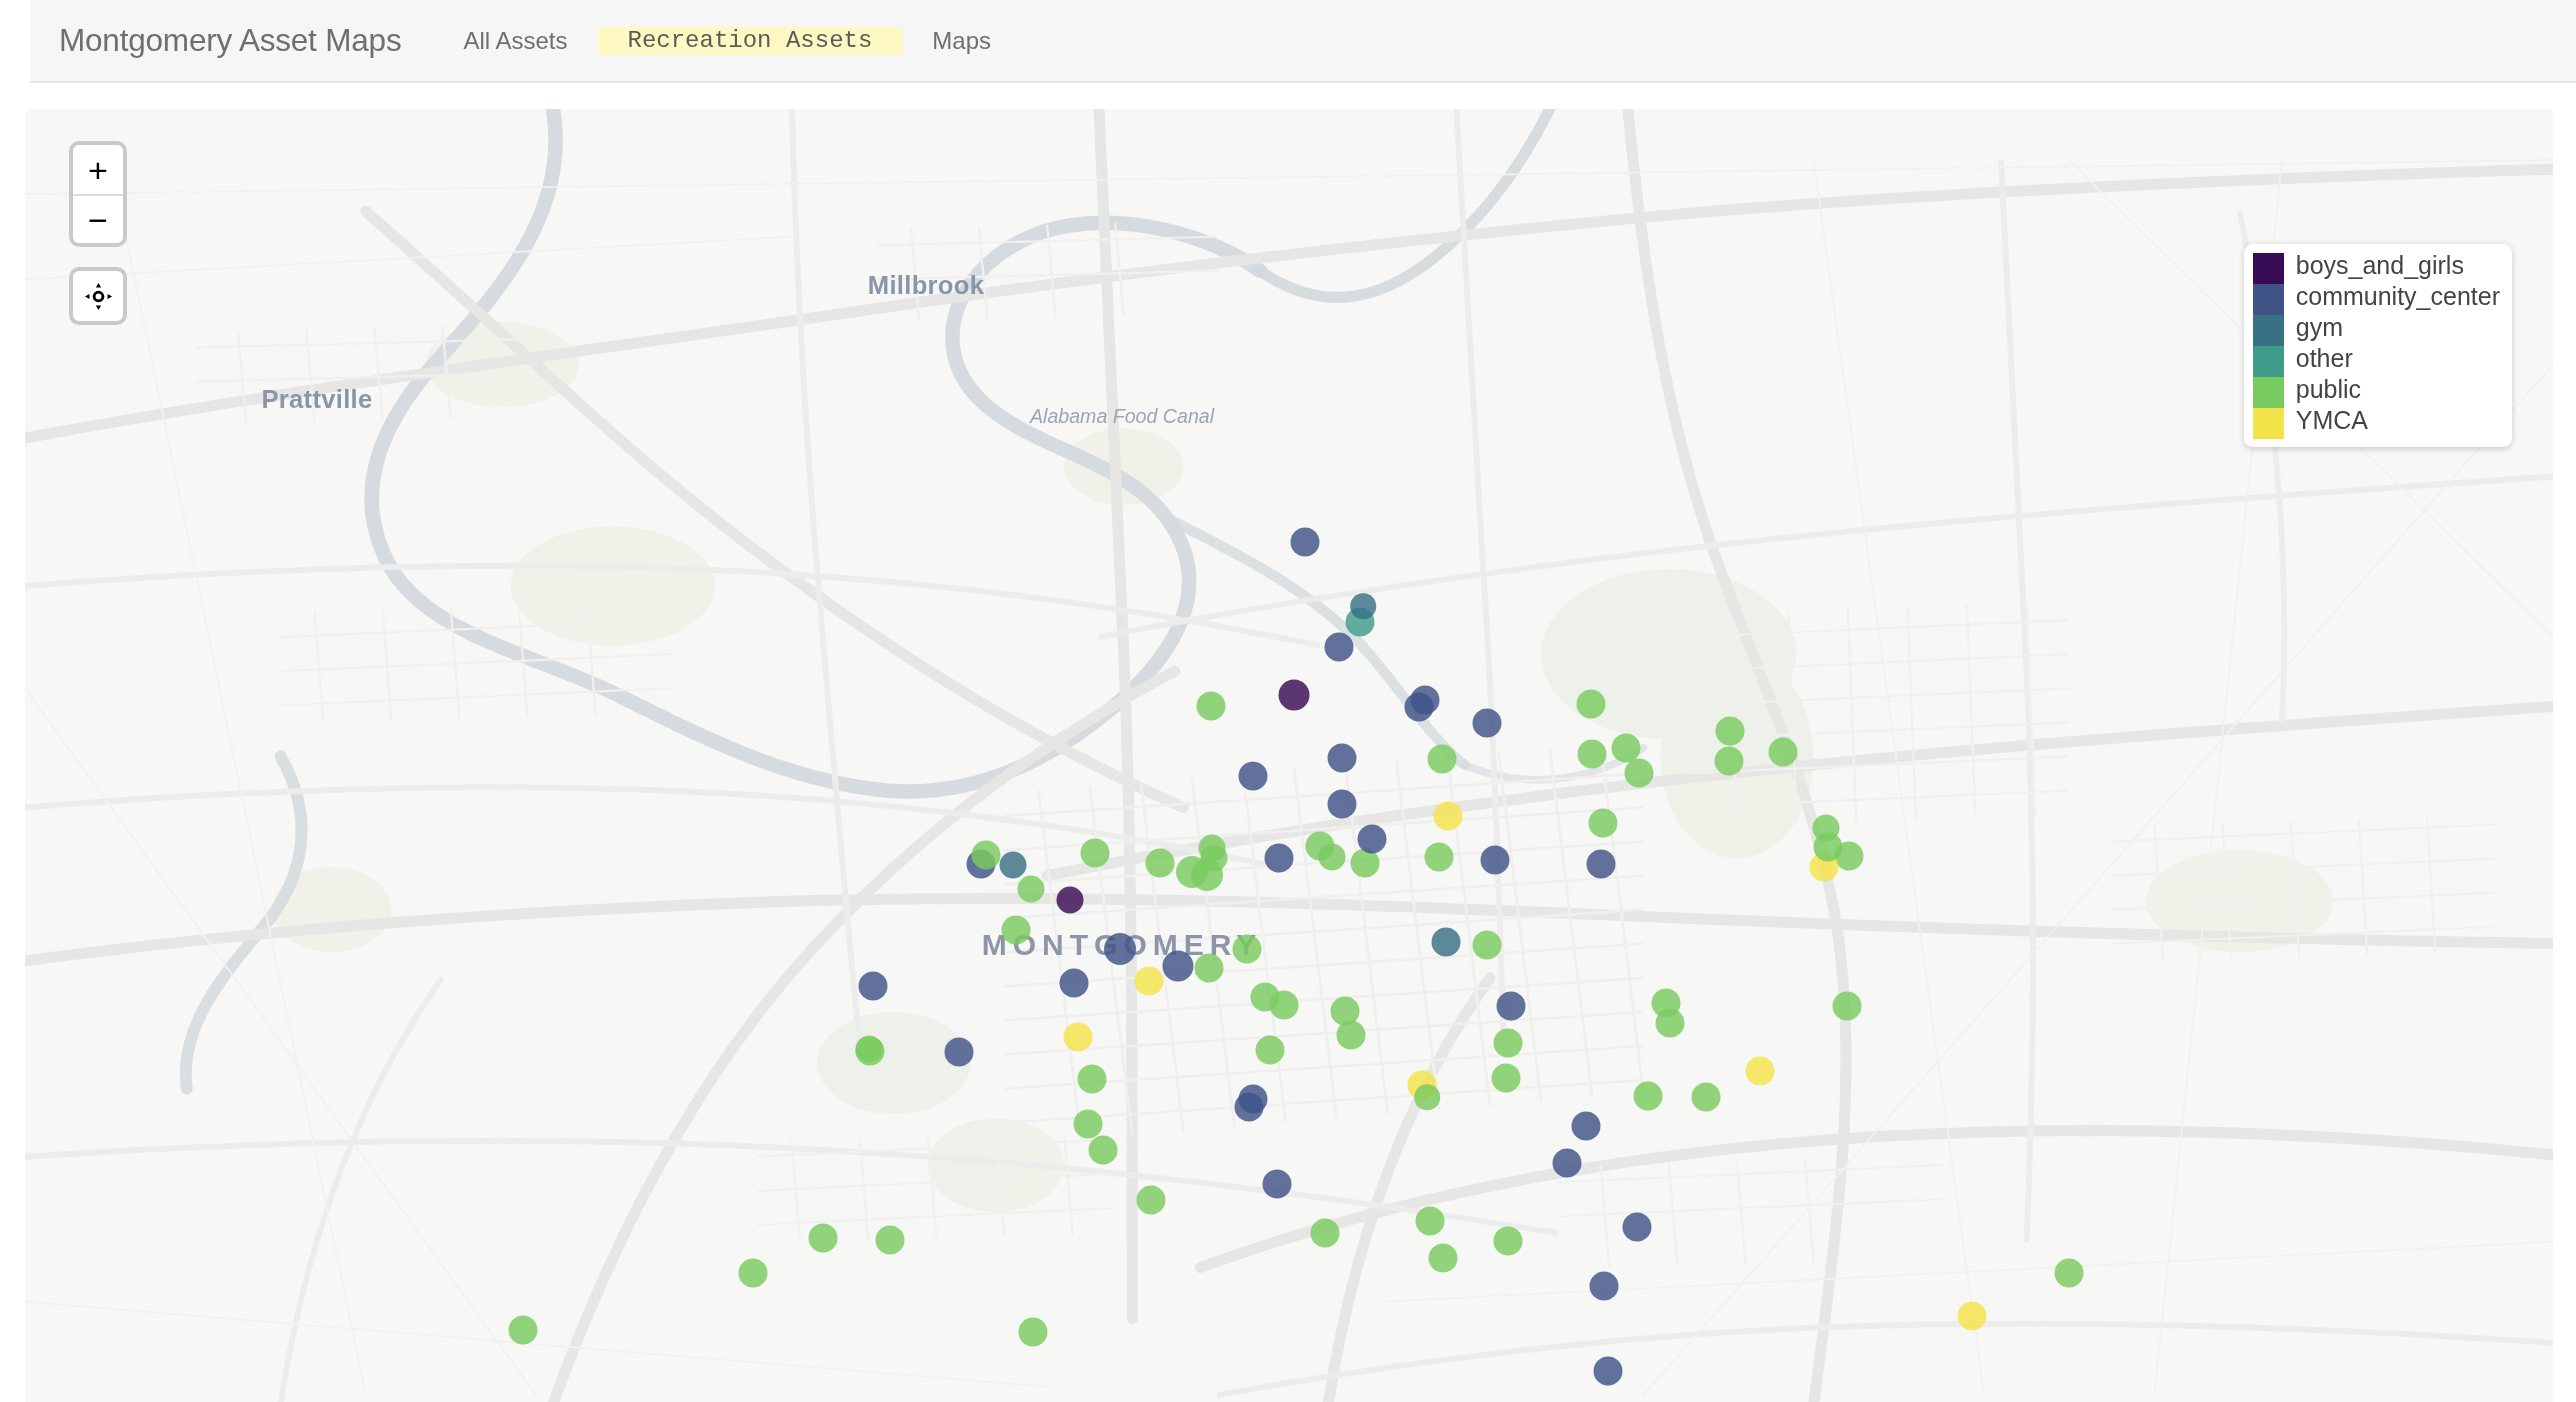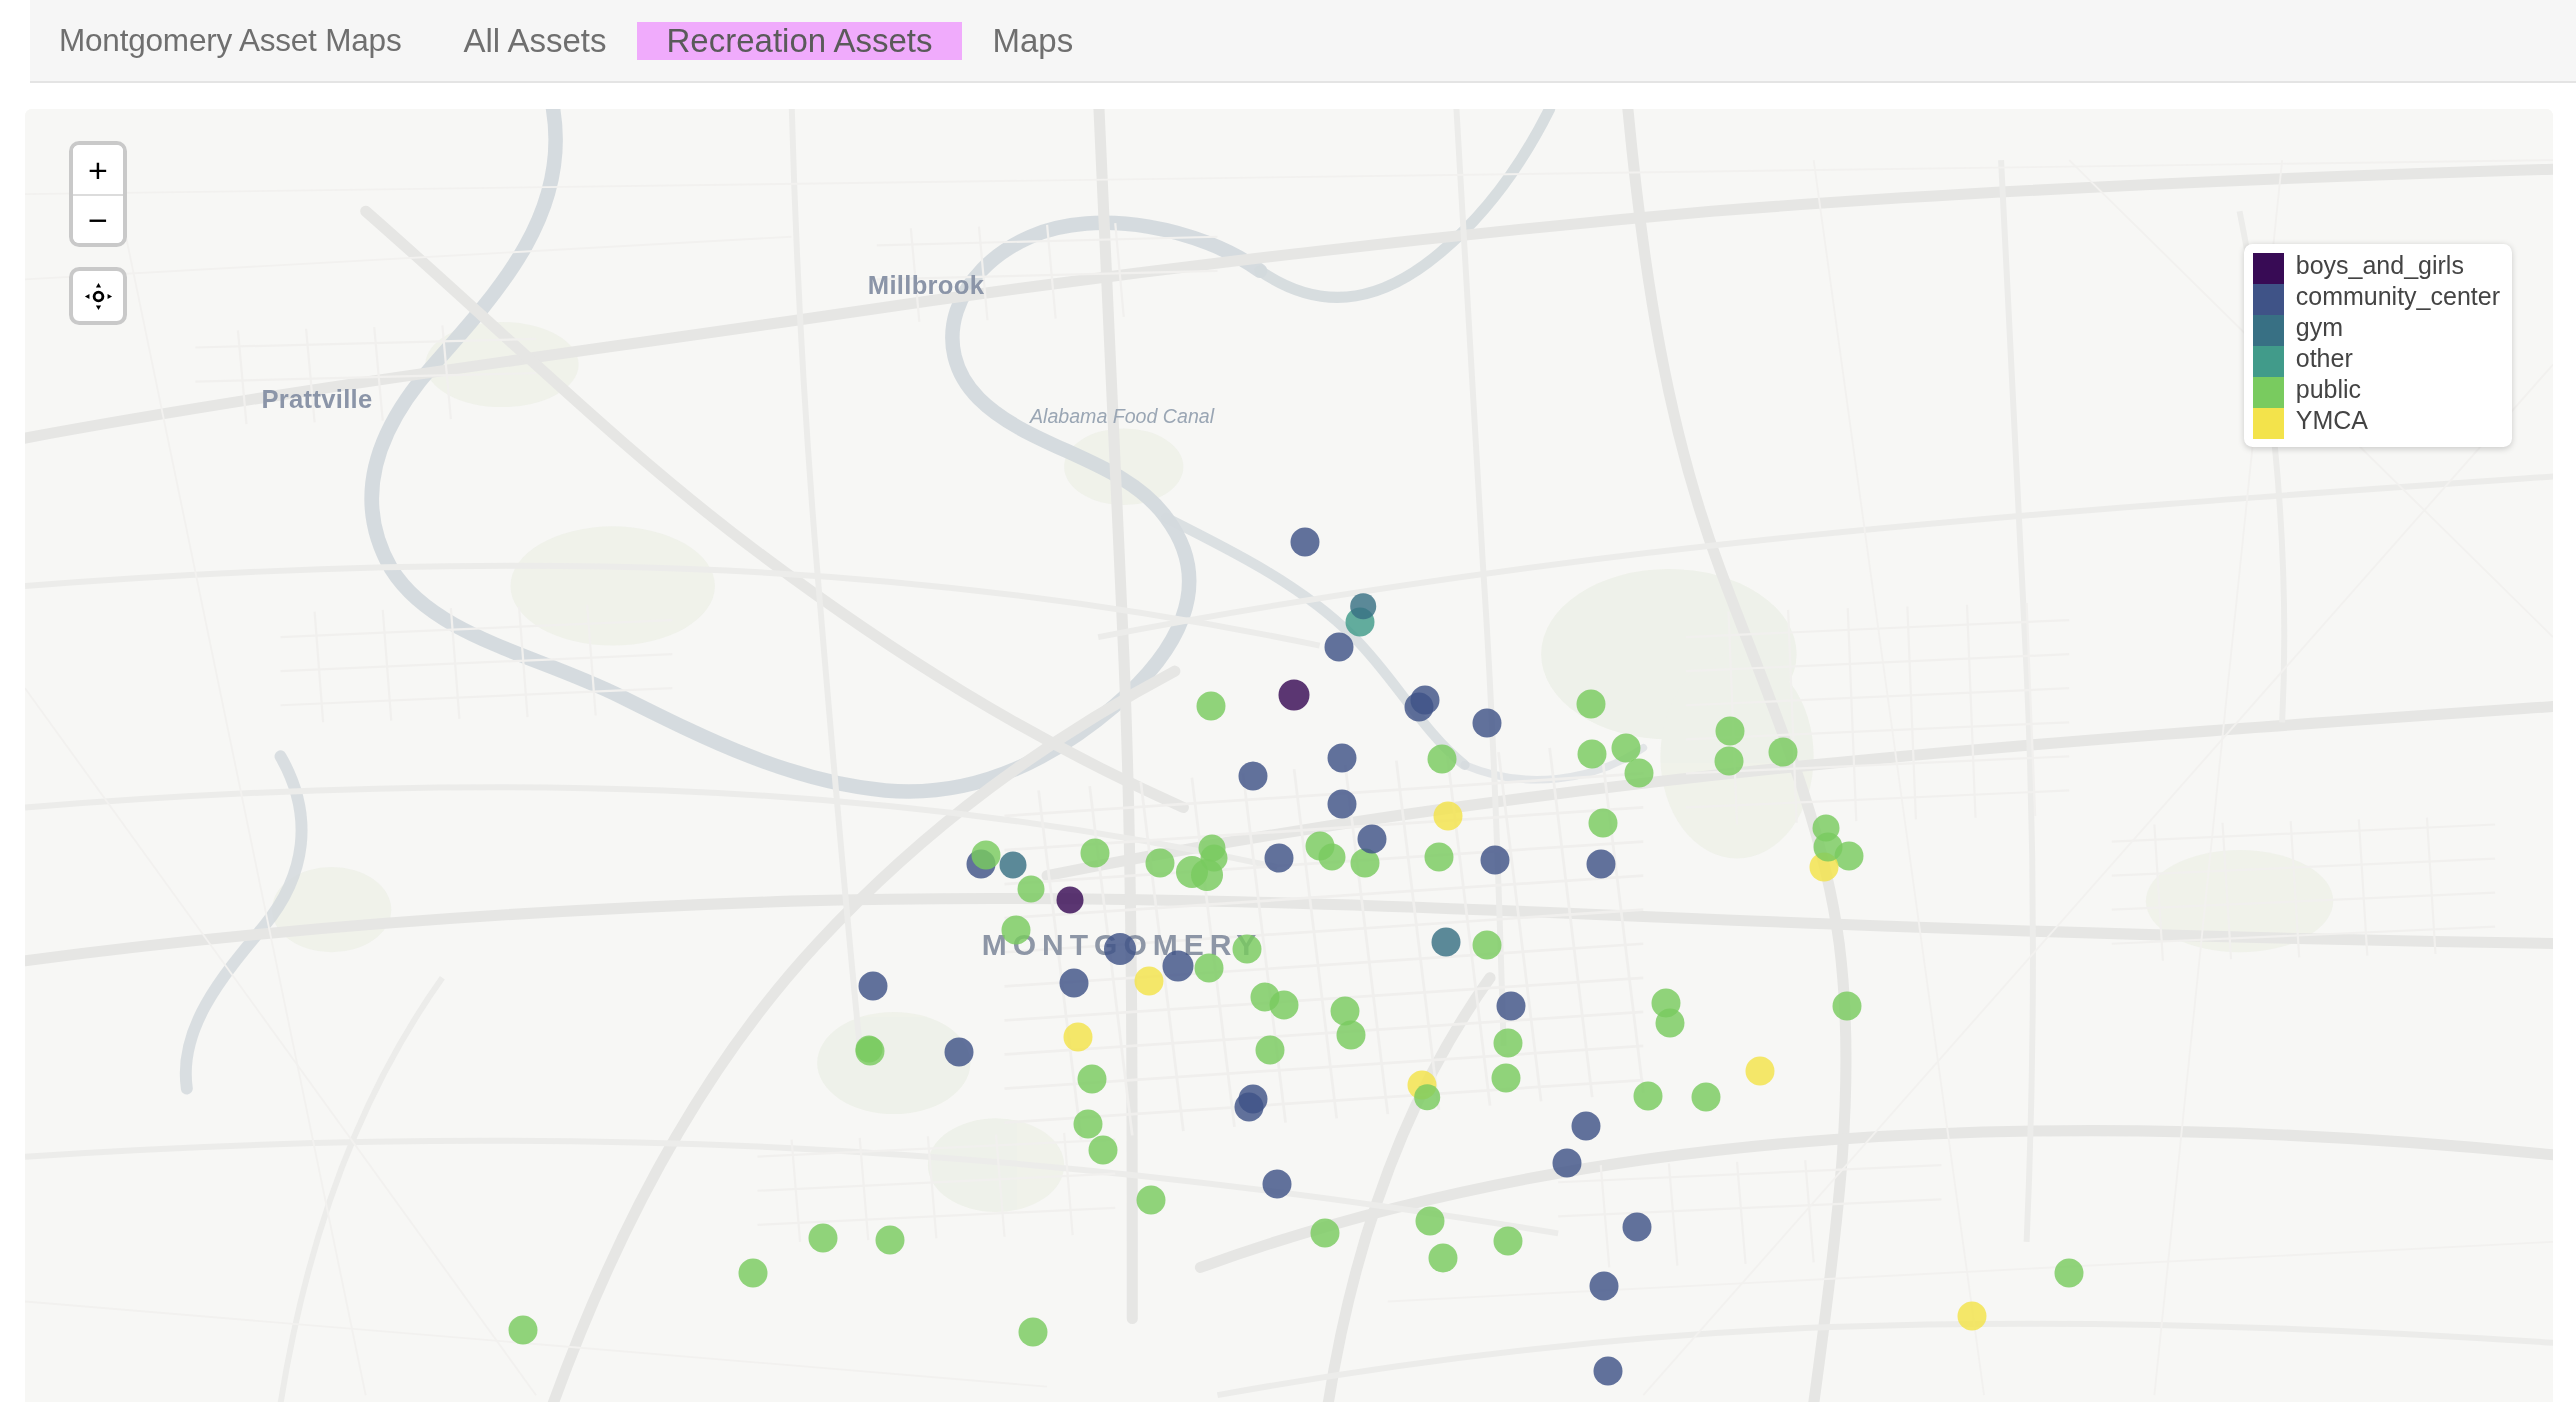--- a/index.html
+++ b/index.html
@@ -25,29 +25,29 @@
     padding: 0 32px 0 29px;
     font-size: 31.5px;
     color: #6f6f6f;
     white-space: nowrap;
     letter-spacing: -0.2px;
   }
   .navtabs { display: flex; align-items: stretch; }
   .navtab {
     display: flex; align-items: center;
     padding: 0 30px;
-    font-size: 33px;
+    font-size: 24px;
     color: #6f6f6f;
     white-space: nowrap;
     cursor: pointer;
     background: transparent;
     border: none;
     font-family: "Liberation Sans", sans-serif;
   }
-  .navtab.active { background: #f0abfc; color: #5a5a5a; }
+  .navtab.active { background: #fef9c3; color: #5a5a5a; font-family: Liberation Mono, monospace; }
 
   
   #map-wrap {
     position: absolute;
     top: 85px; left: 0;
     width: 2576px; height: 1317px;
     background: #ffffff;
     overflow: hidden;
   }
   #map {

